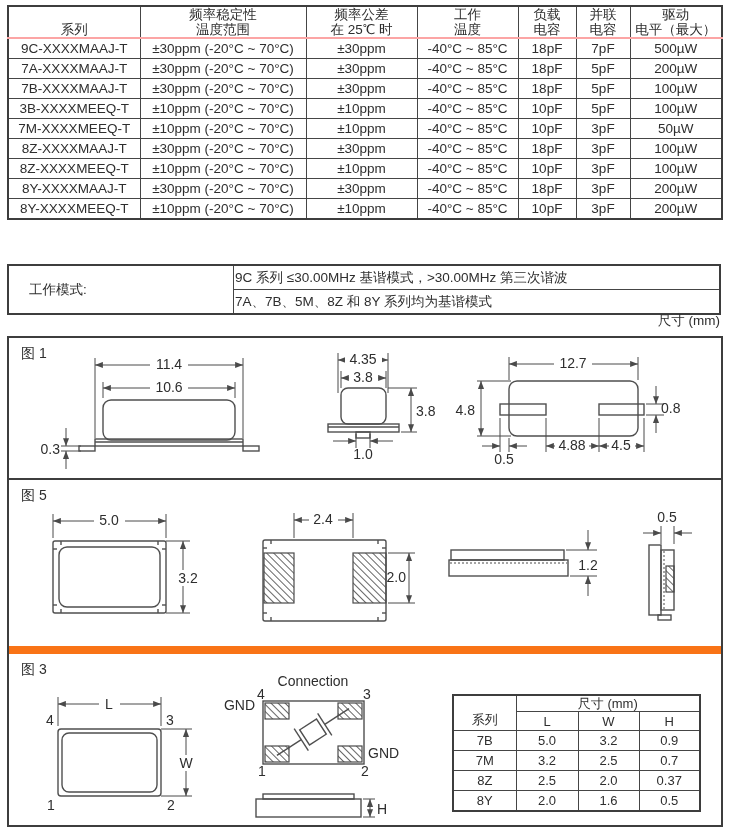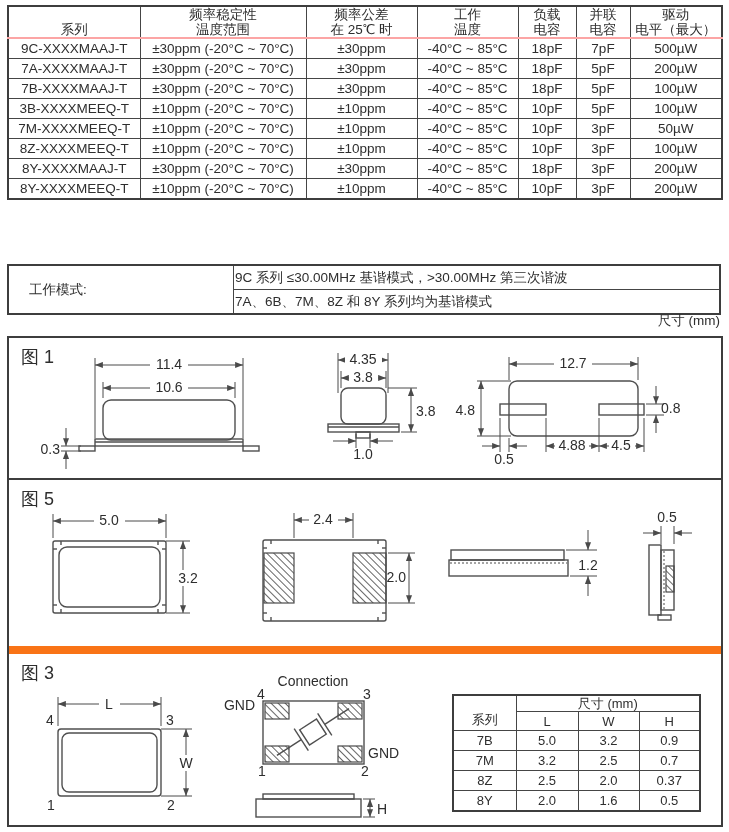--- a/index.html
+++ b/index.html
@@ -19,21 +19,21 @@
   .mode .lab{text-align:left;padding-left:20px;width:203px}
   .mode .val{text-align:left}
   
   .caption{position:absolute;left:8px;top:312px;width:712px;text-align:right;font-size:13.5px}
   
   .figbox{position:absolute;left:7px;top:336px;width:712px;height:487px;border:2px solid #3d3d3d}
   .sec{position:absolute;left:0;width:712px}
   .sec1{top:0;height:140px}
   .sec2{top:140px;height:168px;border-top:2px solid #3d3d3d}
   .sec3{top:308px;height:179px;border-top:8px solid #f97316}
-  .figlabel{position:absolute;left:12px;top:7px;font-size:18px}
+  .figlabel{position:absolute;left:12px;top:7px;font-size:14px}
   .sec svg{position:absolute;left:0;top:0}
   svg text{font-family:"Liberation Sans",sans-serif;font-size:14px;fill:#2e2e2e;stroke:none}
   .dwg{stroke:#4f4f4f;fill:none;stroke-width:1.4}
   .dim{stroke:#4a4a4a;fill:none;stroke-width:1}
   .bg{fill:#fff;stroke:none}
   .pad{stroke:#4a4a4a;stroke-width:1.2}
   
   .sizetab{position:absolute;left:443px;top:40px;width:247px;border:2px solid #3d3d3d;font-size:13px}
   .sizetab td{border:1px solid #454545;text-align:center;white-space:nowrap;overflow:hidden}
   .sizetab .h1{height:13px;line-height:13px}
@@ -125,20 +125,29 @@
     <tr>
         <td>7M-XXXXMEEQ-T</td>
         <td>±10ppm (-20°C ~ 70°C)</td>
         <td>±10ppm</td>
         <td>-40°C ~ 85°C</td>
         <td>10pF</td>
         <td>3pF</td>
         <td>50µW</td>
       </tr>
     <tr>
+        <td>8Z-XXXXMAAJ-T</td>
+        <td>±30ppm (-20°C ~ 70°C)</td>
+        <td>±30ppm</td>
+        <td>-40°C ~ 85°C</td>
+        <td>18pF</td>
+        <td>3pF</td>
+        <td>100µW</td>
+      </tr>
+    <tr>
         <td>8Z-XXXXMEEQ-T</td>
         <td>±10ppm (-20°C ~ 70°C)</td>
         <td>±10ppm</td>
         <td>-40°C ~ 85°C</td>
         <td>10pF</td>
         <td>3pF</td>
         <td>100µW</td>
       </tr>
     <tr>
         <td>8Y-XXXXMAAJ-T</td>
@@ -161,21 +170,21 @@
   </tbody>
 </table>
 
 <table class="mode">
   <tbody>
       <tr>
     <td class="lab" rowspan="2">工作模式:</td>
     <td class="val">9C 系列 ≤30.00MHz 基谐模式，&gt;30.00MHz 第三次谐波</td>
   </tr>
   <tr>
-    <td class="val">7A、6B、7M、8Z 和 8Y 系列均为基谐模式</td>
+    <td class="val">7A、7B、5M、8Z 和 8Y 系列均为基谐模式</td>
   </tr>
 </tbody>
   </table>
 
 <div class="caption">尺寸 (mm)</div>
 
 <div class="figbox">
 
   <div class="sec sec1">
     <div class="figlabel">图 1</div>

